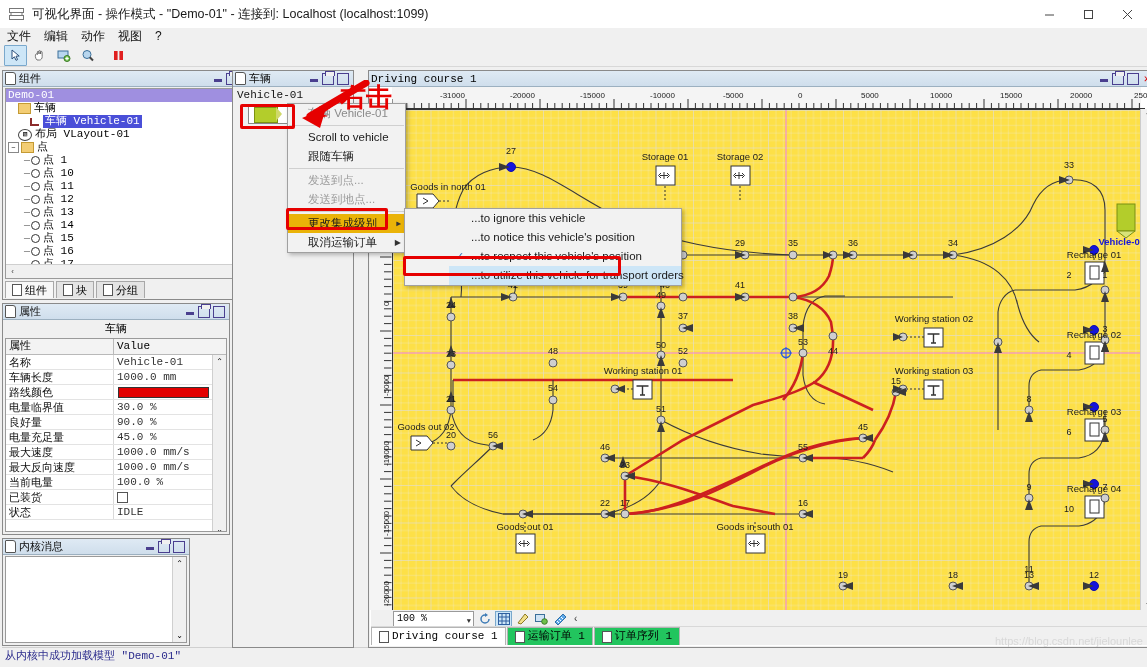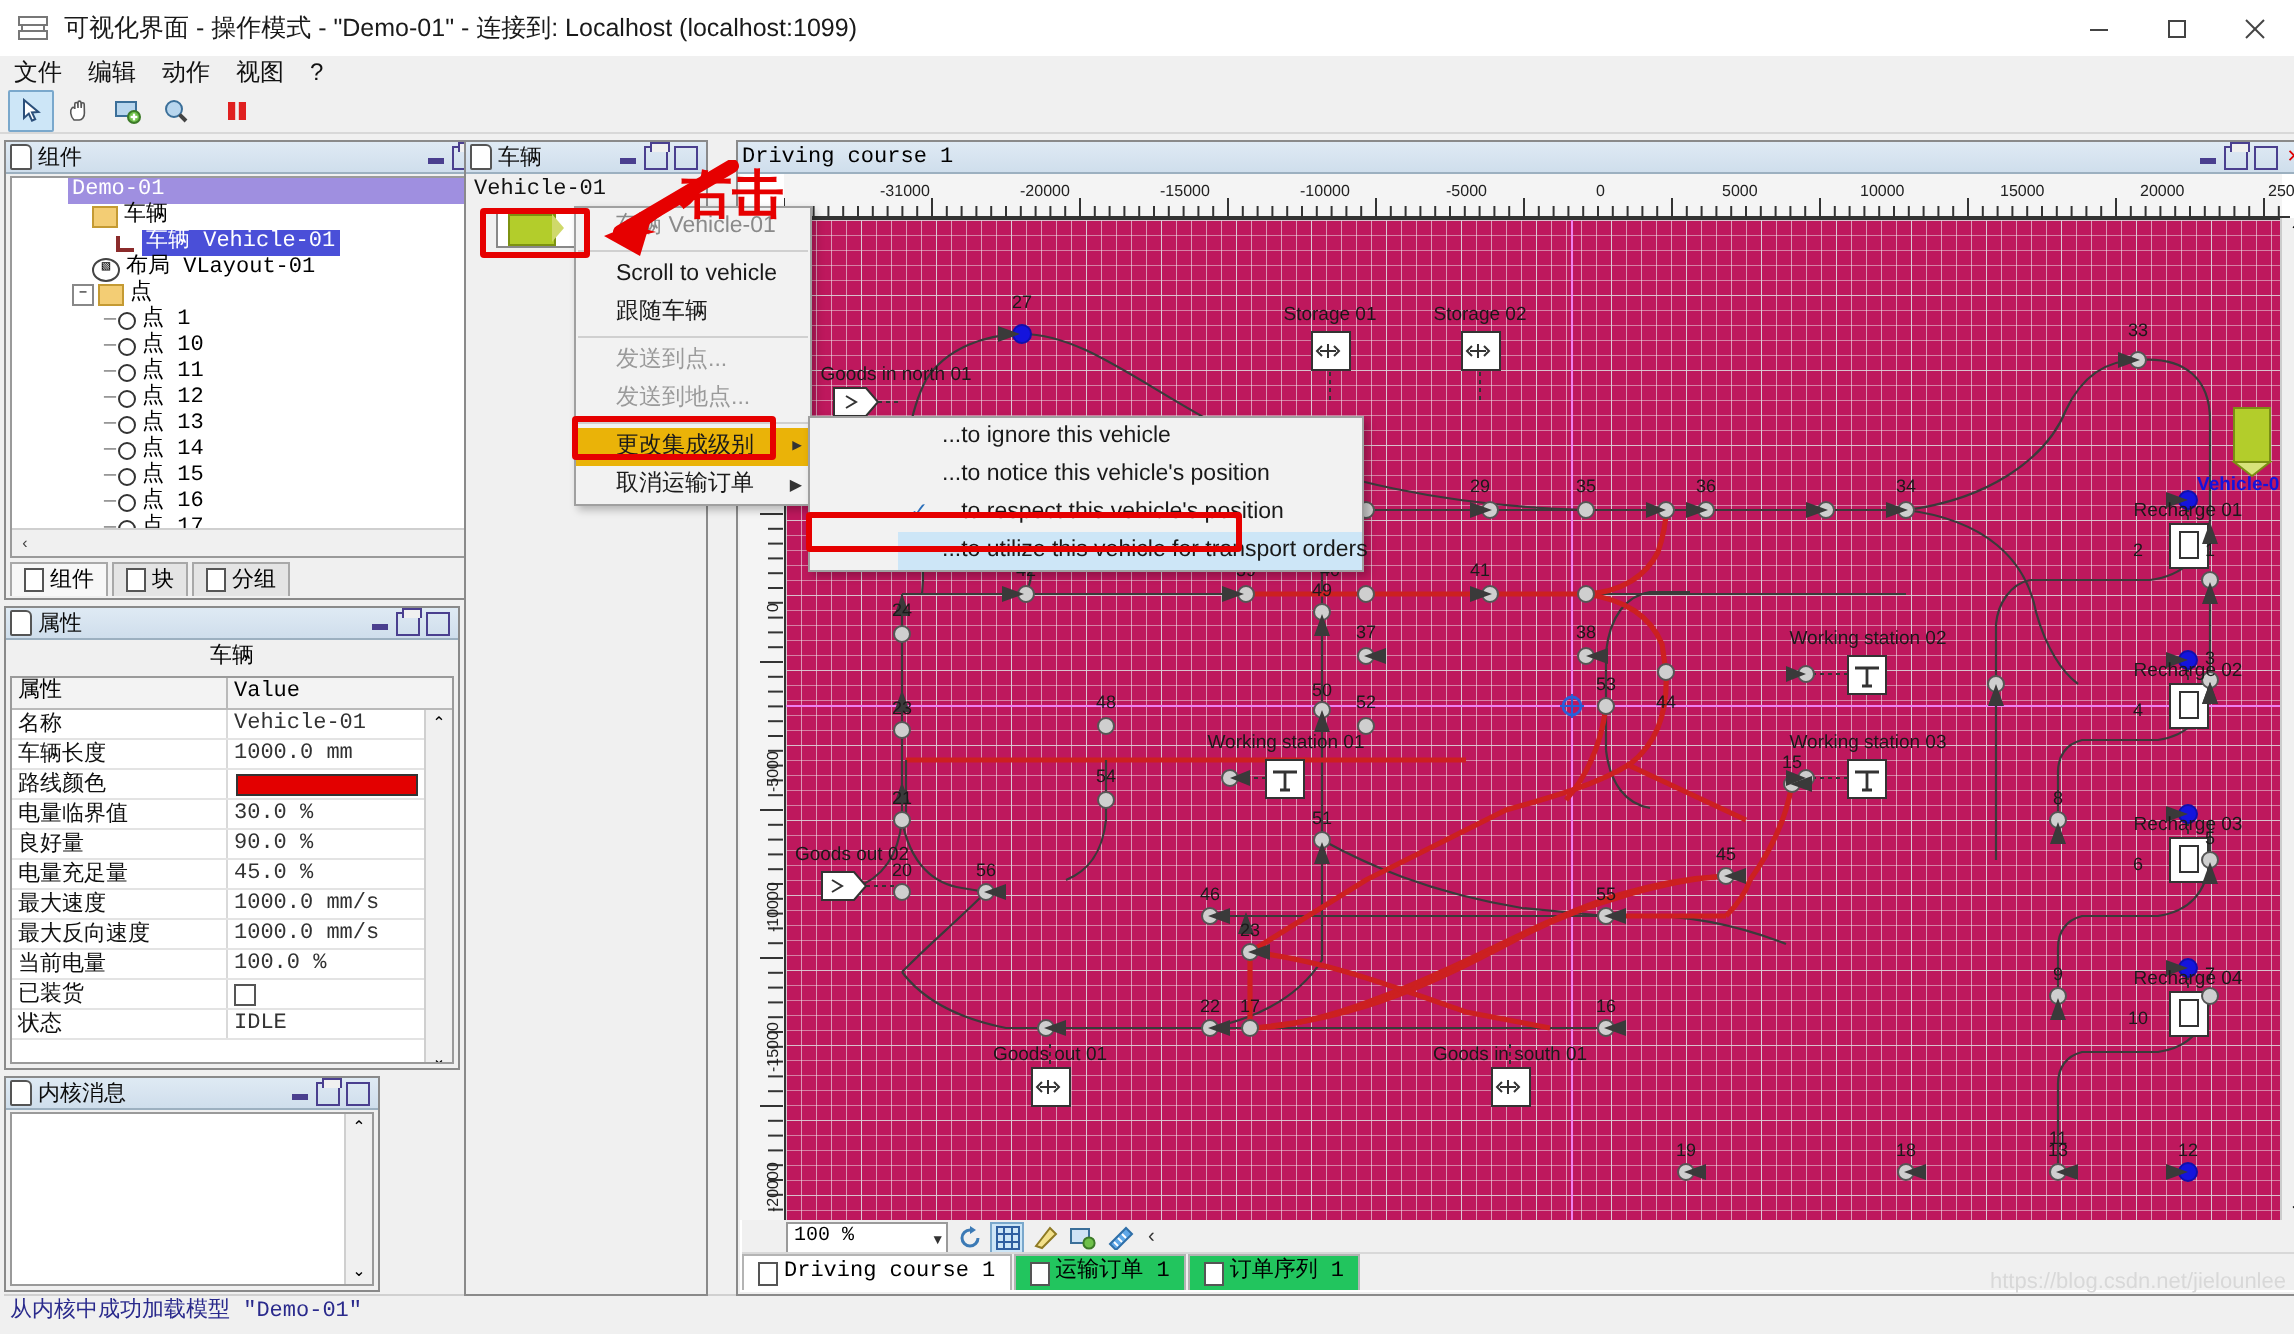--- a/index.html
+++ b/index.html
@@ -32,21 +32,21 @@
   .ctl{width:10px;height:10px;display:block;position:relative;}
   .ctl.min::after{content:"";position:absolute;left:1px;bottom:2px;width:8px;height:3px;background:#4a3f8f;}
   .ctl.float{border:1px solid #4a3f8f;}
   .ctl.float::after{content:"";position:absolute;left:2px;top:-3px;width:8px;height:4px;border:1px solid #4a3f8f;border-bottom:none;background:#f0f0f0;}
   .ctl.max{border:1.6px solid #4a3f8f;}
   .ctl.xclose{color:#d00;font-size:11px;line-height:10px;font-weight:bold;text-align:center;}
 
   
   #components{left:2px;top:70px;width:256px;height:230px;}
   .tree-wrap{position:absolute;left:2px;top:17px;right:2px;bottom:20px;background:#fff;border:1px solid #9a9a9a;overflow:hidden;}
-  .tree-scroll{position:absolute;left:0;top:0;right:13px;bottom:13px;overflow:hidden;padding-left:28px;}
+  .tree-scroll{position:absolute;left:0;top:0;right:13px;bottom:13px;overflow:hidden;}
   .tree-row{height:13px;line-height:13px;font-size:11px;white-space:nowrap;font-family:"Liberation Mono",monospace;display:flex;align-items:center;}
   .tree-row.root{background:#9f8fe0;color:#fff;width:100%;padding-left:2px;}
   .tree-row.sel .lbl{background:#4a4fd8;color:#fff;padding:0 2px;}
   .folder{width:11px;height:9px;background:#f3cd74;border:1px solid #c49a33;margin-right:3px;flex:0 0 auto;}
   .dot-ico{width:7px;height:7px;border:1.2px solid #333;border-radius:50%;margin-right:3px;flex:0 0 auto;background:#fff;}
   .veh-ico{width:10px;height:9px;margin-right:3px;flex:0 0 auto;position:relative;}
   .veh-ico::before{content:"";position:absolute;left:0;bottom:0;width:9px;height:2px;background:#8b2b2b;}
   .veh-ico::after{content:"";position:absolute;left:0;bottom:0;width:2px;height:8px;background:#8b2b2b;}
   .lay-ico{width:12px;height:10px;margin-right:3px;flex:0 0 auto;border:1px solid #444;border-radius:50%;font-size:7px;text-align:center;line-height:9px;}
   .tline{color:#777;font-size:10px;margin-right:1px;}
@@ -89,21 +89,21 @@
   .veh-pic .load{position:absolute;left:5px;top:2px;width:22px;height:14px;background:#b3cd2b;border:1px solid #7d9211;}
   .veh-pic .nose{position:absolute;left:27px;top:2px;width:0;height:0;border-top:7px solid transparent;border-bottom:7px solid transparent;border-left:6px solid #cfd96a;}
   .veh-lbls{margin-top:6px;font-size:11px;line-height:15px;text-align:right;padding-right:2px;color:#111;}
 
   
   #course{left:368px;top:70px;width:789px;height:578px;}
   .course-head{height:15px;background:linear-gradient(#dfeaf4,#cfdeec);border-bottom:1px solid #9cb0c0;display:flex;align-items:center;padding:0 2px;font-size:11px;font-family:"Liberation Mono",monospace;}
   .course-body{position:absolute;left:1px;top:16px;right:1px;bottom:1px;background:#fff;}
   .ruler-top{position:absolute;left:22px;top:0;right:14px;height:22px;background:#f4f4f4;border-bottom:1px solid #333;}
   .ruler-left{position:absolute;left:0;top:22px;width:22px;bottom:36px;background:#f4f4f4;border-right:1px solid #333;}
-  .canvas{position:absolute;left:23px;top:23px;right:14px;bottom:36px;overflow:hidden;background:#be185d;}
+  .canvas{position:absolute;left:23px;top:23px;right:14px;bottom:36px;overflow:hidden;background:#fde047;}
   .rlabel{position:absolute;font-size:8px;color:#222;font-family:"Liberation Sans",sans-serif;white-space:nowrap;}
   .rlabel.vert{transform:rotate(-90deg);transform-origin:left top;}
   .ctrlrow{position:absolute;left:1px;bottom:19px;right:1px;height:17px;background:#f0f0f0;display:flex;align-items:center;padding-left:22px;}
   .zoomsel{width:76px;height:14px;border:1px solid #9a9a9a;background:#fff;font-size:10px;line-height:13px;padding-left:3px;display:flex;align-items:center;font-family:"Liberation Mono",monospace;position:relative;}
   .zoomsel .cv{position:absolute;right:2px;top:3px;font-size:7px;color:#333;}
   .mini{width:15px;height:14px;margin-left:2px;border:1px solid transparent;display:flex;align-items:center;justify-content:center;}
   .mini.sel{border:1px solid #7aa8cc;background:#cde6f7;}
   .tabsbot{position:absolute;left:1px;bottom:1px;right:1px;height:18px;background:#f0f0f0;display:flex;align-items:flex-end;border-top:1px solid #d8d8d8;}
   .btab{height:17px;line-height:17px;padding:0 7px;font-size:11px;font-family:"Liberation Mono",monospace;display:flex;align-items:center;background:#22c55e;border:1px solid #b4b4b4;border-bottom:none;margin-right:1px;}
   .btab.active{background:#fff;}

